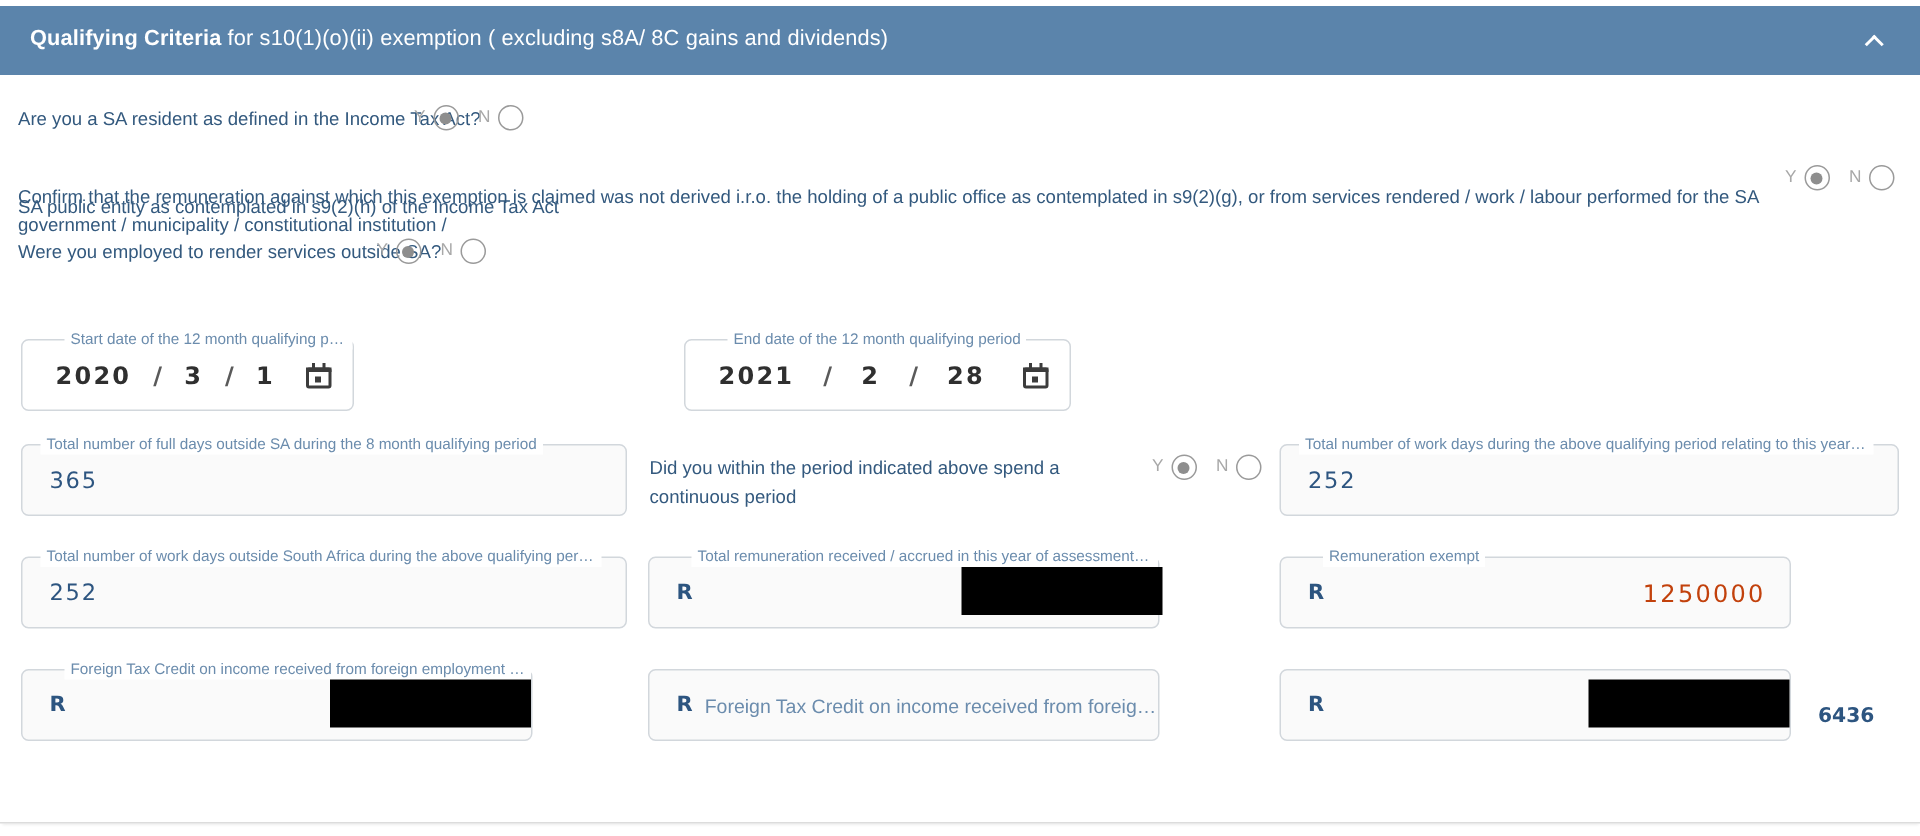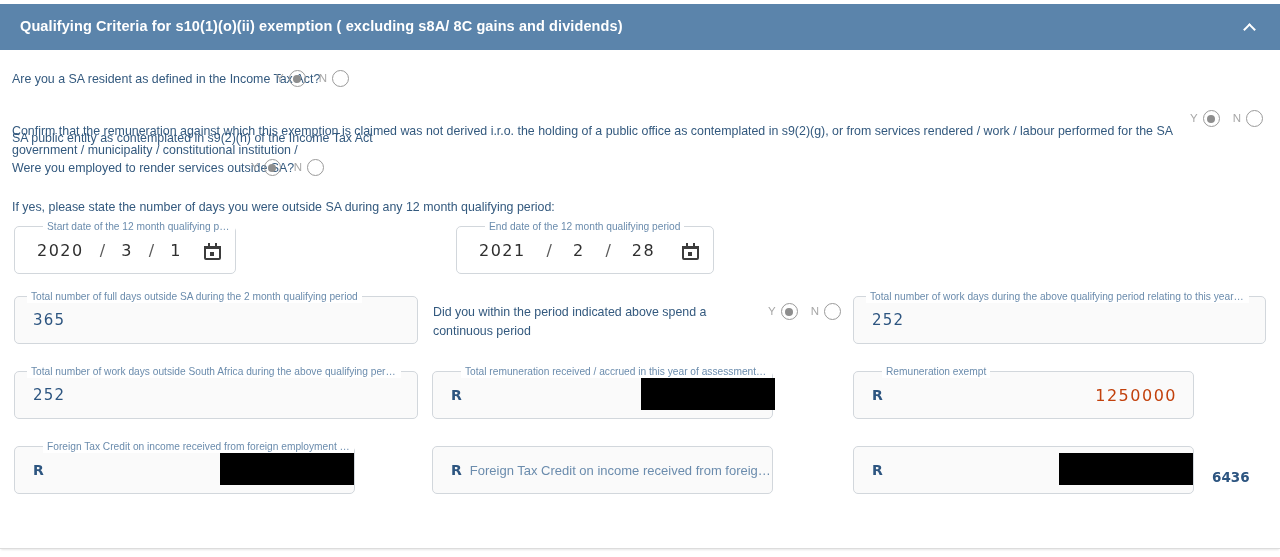--- a/index.html
+++ b/index.html
@@ -30,21 +30,21 @@
     padding: 0 18px 0 20px;
   }
   .panel-title {
     font-size: 14.5px;
     line-height: 1.2;
     color: #ffffff;
     white-space: nowrap;
     letter-spacing: 0.1px;
   }
   .panel-title b { font-weight: bold; }
-  .panel-title .light { font-weight: bold; }
+  .panel-title .light { font-weight: normal; }
   .header-spacer { flex: 1 1 auto; }
   .chevron-btn {
     width: 26px; height: 26px;
     display: flex; align-items: center; justify-content: center;
     cursor: pointer;
   }
   .chevron-up {
     display: block;
     width: 9px; height: 9px;
     border-left: 2px solid #ffffff;
@@ -134,24 +134,25 @@
     font-size: 15px;
     color: #2d5580;
     font-family: "DejaVu Sans", sans-serif;
     letter-spacing: 1.2px;
     padding-left: 18px;
   }
 
   
   .date-field {
     display: flex;
-    align-items: flex-end;
+    align-items: center;
     width: 100%;
     padding: 0 14px 0 22px;
     justify-content: space-between;
+    font-weight: bold;
   }
   .date-part {
     font-size: 16px;
     color: #2f2f2f;
     font-family: "DejaVu Sans", sans-serif;
     letter-spacing: 1.5px;
   }
   .date-sep {
     font-size: 16px;
     color: #5a5a5a;
@@ -258,21 +259,20 @@
 
     <div class="qtext" style="left:12px; top:109px;">Were you employed to render services outside SA?</div>
     <div class="radio-group" style="left:251px; top:109px;">
       <span class="radio-letter">Y</span>
       <span class="radio checked"></span>
       <span class="radio-gap"></span>
       <span class="radio-letter">N</span>
       <span class="radio"></span>
     </div>
 
-    <div class="qtext" style="left:12px; top:148px;">If yes, please state the number of days you were outside SA during any 12 month qualifying period:</div>
 
     <div class="field white" style="left:14px; top:176px; width:222px; height:48px;">
       <span class="legend indent">Start date of the 12 month qualifying period</span>
       <div class="date-field">
         <span class="date-part">2020</span>
         <span class="date-sep">/</span>
         <span class="date-part">3</span>
         <span class="date-sep">/</span>
         <span class="date-part">1</span>
         <span class="cal-icon">
@@ -297,21 +297,21 @@
           <span class="body"></span>
           <span class="top"></span>
           <span class="tick-l"></span>
           <span class="tick-r"></span>
           <span class="dot"></span>
         </span>
       </div>
     </div>
 
     <div class="field" style="left:14px; top:246px; width:404px; height:48px;">
-      <span class="legend left">Total number of full days outside SA during the 2 month qualifying period</span>
+      <span class="legend left">Total number of full days outside SA during the 8 month qualifying period</span>
       <span class="value">365</span>
     </div>
 
     <div class="qtext" style="left:433px; top:253px; width:330px;">Did you within the period indicated above spend a continuous period</div>
     <div class="radio-group" style="left:768px; top:253px;">
       <span class="radio-letter">Y</span>
       <span class="radio checked"></span>
       <span class="radio-gap"></span>
       <span class="radio-letter">N</span>
       <span class="radio"></span>

